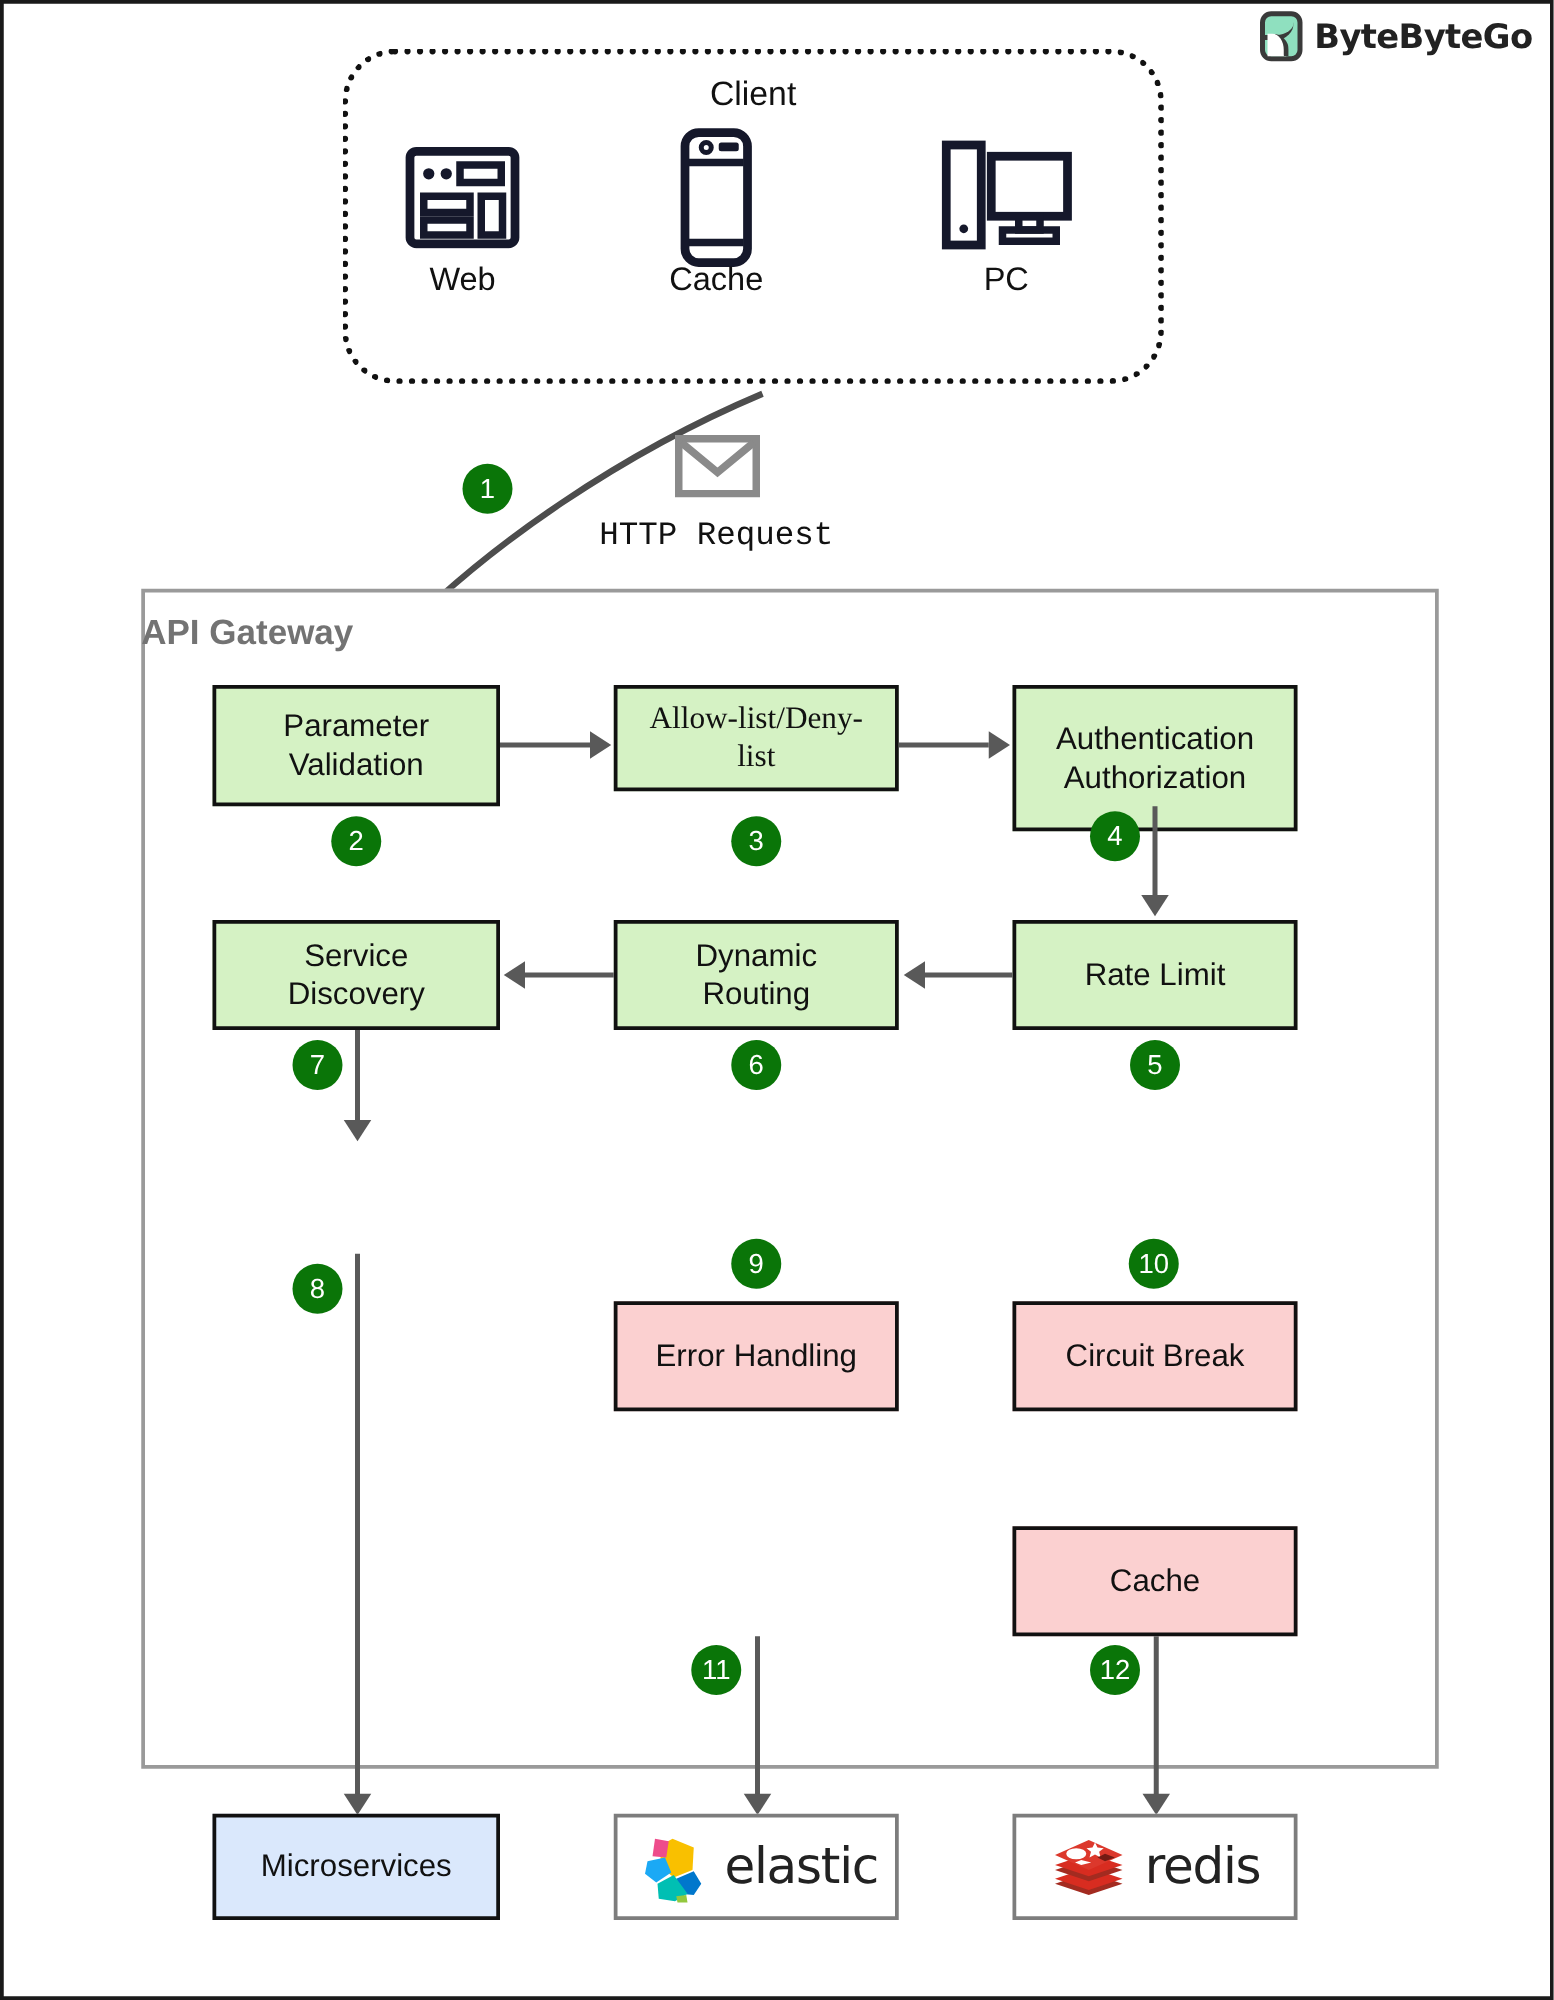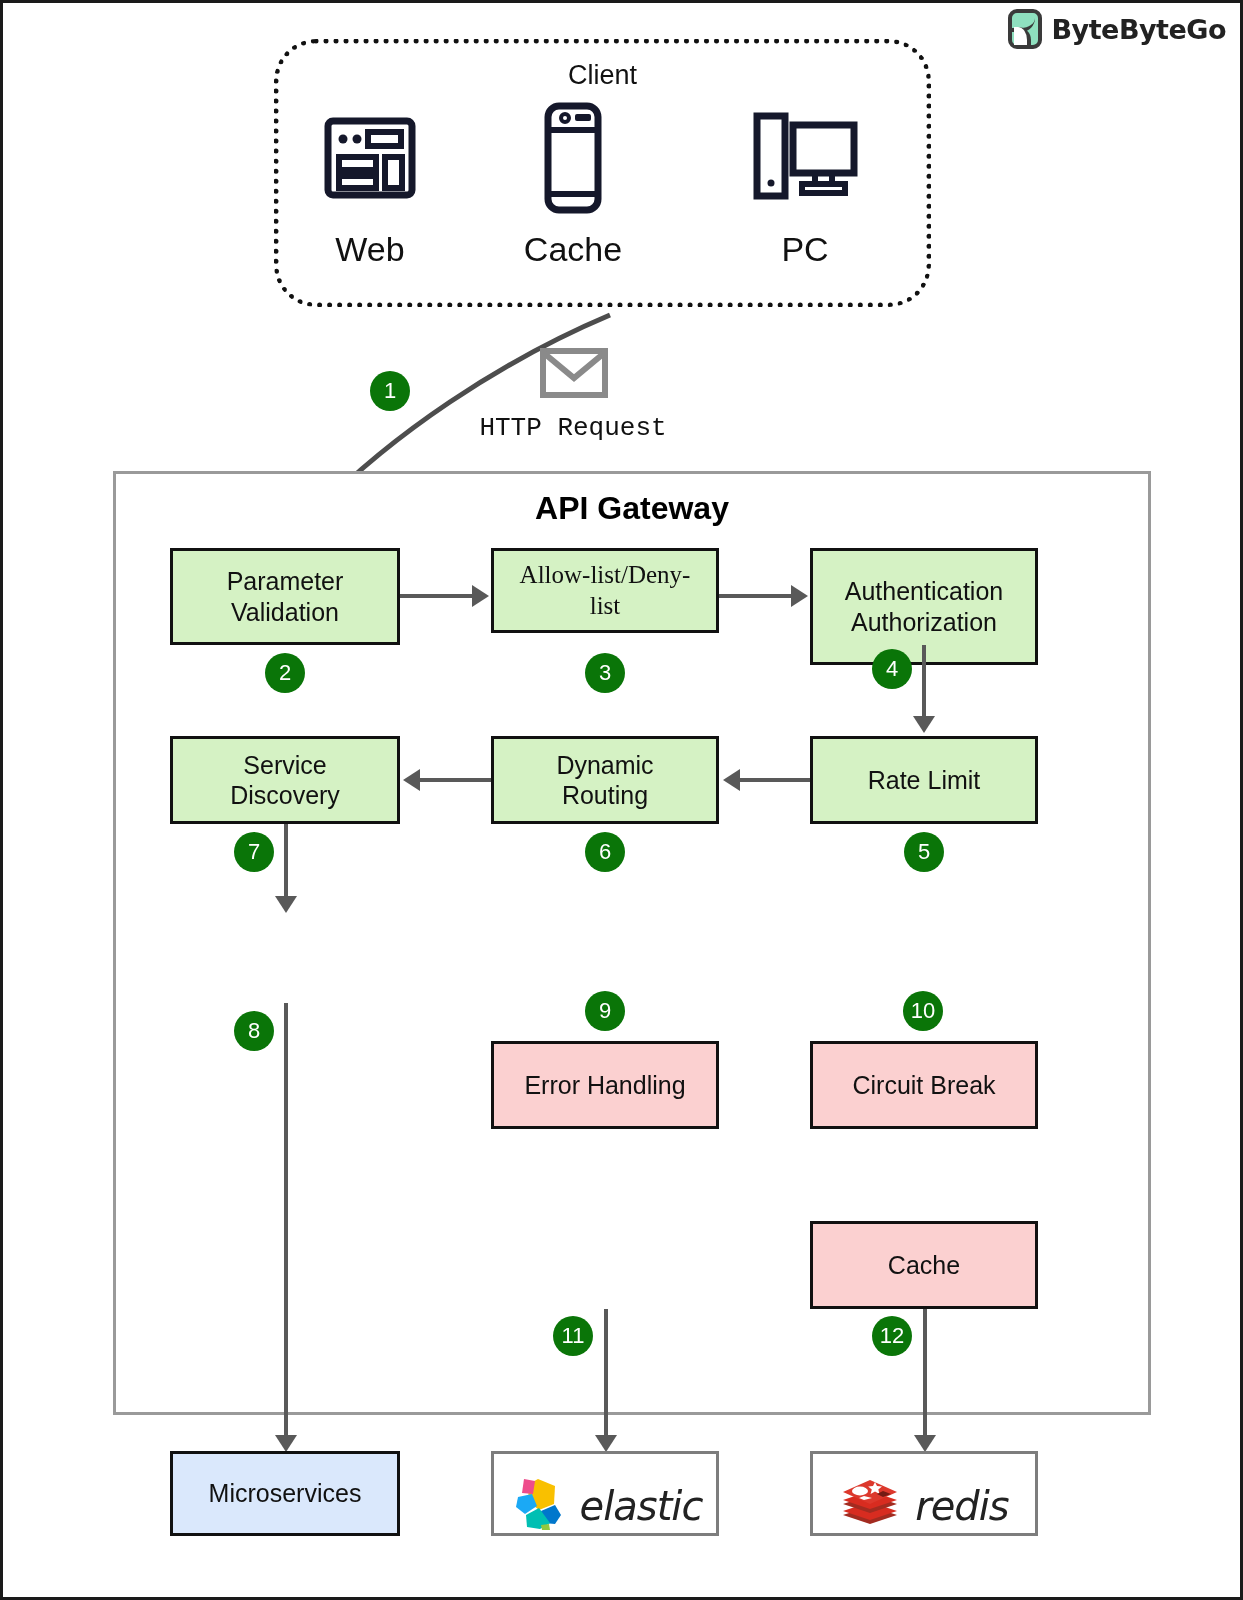--- a/index.html
+++ b/index.html
@@ -81,22 +81,21 @@
     width: 180px;
     text-align: center;
   }
   .client-item .ico {
     height: 100px;
     display: flex;
     align-items: center;
     justify-content: center;
   }
   .client-item .cap {
-    margin-top: 22px;
-    font-size: 34px;
+    font-size: 26px;
     color: #111111;
   }
 
   
   #envelope {
     left: 537px; top: 345px;
     width: 68px; height: 50px;
   }
   #http-label {
     left: 400px; top: 410px;
@@ -111,24 +110,23 @@
   #gateway-box {
     left: 110px; top: 468px;
     width: 1038px; height: 944px;
     border: 3px solid #9a9a9a;
     box-sizing: border-box;
     background: #ffffff;
   }
   #gateway-title {
     left: 110px; top: 487px;
     width: 1038px;
-    text-align: center;
-    font-size: 32px;
+    font-size: 28px;
     font-weight: bold;
-    color: #000000;
+    color: #737373;
   }
 
   
   .node {
     box-sizing: border-box;
     display: flex;
     align-items: center;
     justify-content: center;
     text-align: center;
     line-height: 1.22;
@@ -185,26 +183,25 @@
   }
   .arrow-d {
     border-left: 11px solid transparent;
     border-right: 11px solid transparent;
     border-top: 17px solid #595959;
   }
 
   
   .logo-row {
     display: flex;
-    align-items: flex-end;
+    align-items: center;
     justify-content: center;
     gap: 14px;
     width: 100%;
     height: 100%;
-    font-style: italic;
   }
   .logo-word {
     font-family: "DejaVu Sans", sans-serif;
     font-size: 40px;
     color: #222222;
     letter-spacing: -1px;
   }
   svg { display: block; }
 </style>
 </head>

